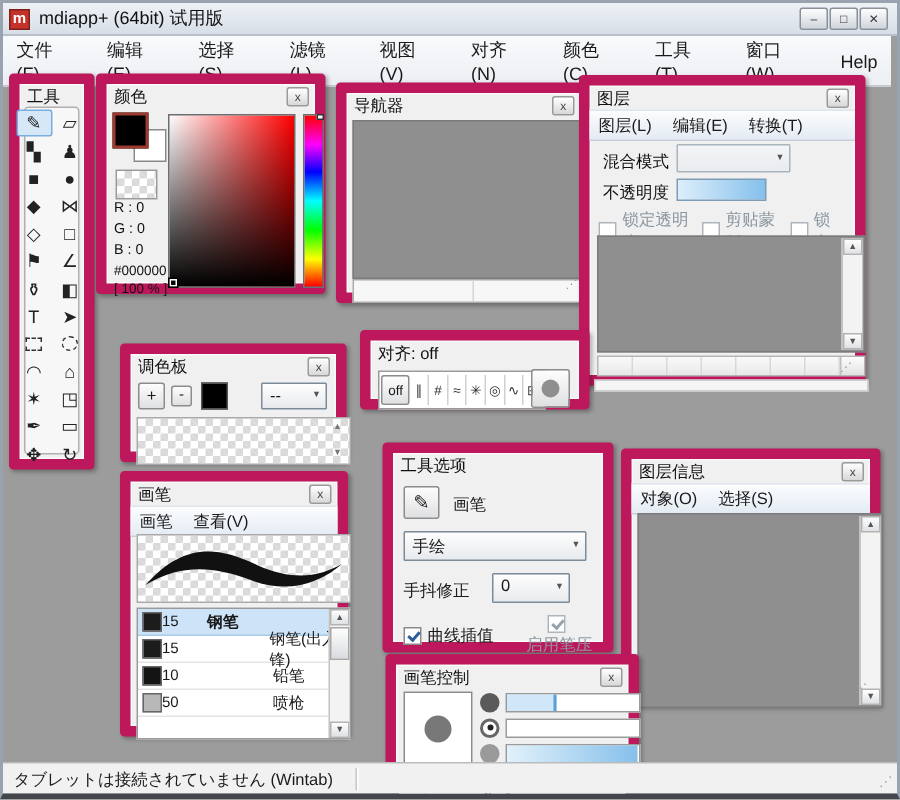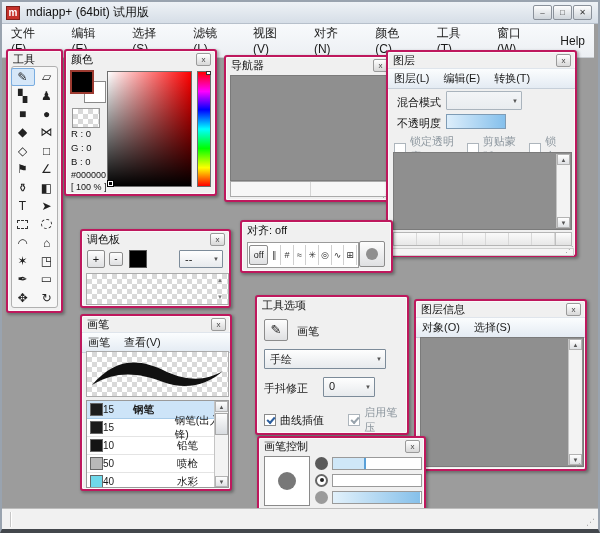--- a/index.html
+++ b/index.html
@@ -27,21 +27,21 @@
   .menuitem { padding:2px 9px; }
 
   
   .statusbar { position:absolute; left:0; right:0; top:506px; height:21px;
     background:#f1f1f1; border-top:1px solid #bcbcbc; display:flex; align-items:center; font-size:11px; }
   .sb-text { padding:0 7px; }
   .sb-div { width:2px; height:15px; border-left:1px solid #c6c6c6; border-right:1px solid #fff; margin-left:8px; }
   .sb-grip { position:absolute; right:3px; bottom:2px; color:#aaa; font-size:9px; }
 
   
-  .panel { position:absolute; background:#f0f0f0; border:2px solid #be185d; border-radius:3px;
+  .panel { position:absolute; background:#f0f0f0; border:7px solid #be185d; border-radius:3px;
     box-shadow:inset 0 0 0 1px #fafafa, 1.5px 1.5px 3px rgba(0,0,0,.3); }
   .ptitle { height:16px; display:flex; align-items:center; padding:1px 4px 0 5px; font-size:11px; color:#111; }
   .pclose { margin-left:auto; width:15px; height:13px; font-size:8px; line-height:11px; text-align:center;
     color:#444; background:linear-gradient(#fff,#d8d8d8); border:1px solid #9a9a9a; border-radius:2px; }
   .pmenu { display:flex; background:linear-gradient(#fbfdfe,#e4ebf3); border-top:1px solid #dfe5ec;
     border-bottom:1px solid #c6cfd9; font-size:11px; }
   .pmenu span { padding:2px 8px 2px 6px; }
   .gray { background:#8f8f8f; border:1px solid #7b7b7b; }
   .checker { background-color:#fff;
     background-image:linear-gradient(45deg,#d9d9d9 25%,transparent 25%,transparent 75%,#d9d9d9 75%),
@@ -150,21 +150,21 @@
 
   
   #topt { left:253px; top:293px; width:154px; height:140px; }
   .to-toolbtn { position:absolute; left:7px; top:22px; width:24px; height:22px; font-size:13px; line-height:20px; }
   .to-toollab { position:absolute; left:40px; top:27px; font-size:11px; }
   .to-mode { position:absolute; left:7px; top:52px; width:122px; height:20px; }
   .to-stab-lab { position:absolute; left:7px; top:84px; font-size:11px;font-family:Liberation Serif, serif; }
   .to-stab { position:absolute; left:66px; top:80px; width:52px; height:20px; }
   .to-r1 { position:absolute; left:7px; top:108px; right:4px; display:flex; }
   .to-r2 { position:absolute; left:7px; top:128px; right:4px; display:flex; }
-  .to-c1 { width:80px; } .to-c2 { width:66px; margin-left:18px; }
+  .to-c1 { width:80px; } .to-c2 { width:66px; margin-left:18px;flex-direction:column; }
 
   
   #linfo { left:412px; top:297px; width:173px; height:172px; }
   .li-area { position:absolute; left:4px; top:36px; width:164px; height:130px; }
 
   
   #bctl { left:255px; top:434px; width:169px; height:91px; }
   .bc-prev { position:absolute; left:5px; top:18px; width:46px; height:50px; background:#fff; border:1px solid #8a8a8a;
     display:flex; align-items:center; justify-content:center; }
   .bc-dot { width:18px; height:18px; border-radius:50%; background:#787878; }
@@ -443,25 +443,20 @@
       <div class="brow">
         <span class="bsw" style="background-color: rgb(20, 20, 20);"></span>
         <span class="bsz">10</span>
         <span class="bnm">铅笔</span>
       </div>
       <div class="brow">
         <span class="bsw" style="background-color: rgb(184, 184, 184);"></span>
         <span class="bsz">50</span>
         <span class="bnm">喷枪</span>
       </div>
-      <div class="brow">
-        <span class="bsw" style="background-color: rgb(111, 216, 234);"></span>
-        <span class="bsz">40</span>
-        <span class="bnm">水彩</span>
-      </div>
       <div class="sb-col">
         <span class="sb-au">▲</span>
         <span class="sb-thumb"></span>
         <span class="sb-ad">▼</span>
       </div>
     </div>
   </div>
 
   <div class="panel" id="topt">
     <div class="ptitle">
@@ -523,17 +518,18 @@
     <div class="bcrow" style="top:52px">
       <span class="bcbtn c3"></span>
       <div class="bctrack">
           <div class="bcfill3"></div>
         </div>
     </div>
     <div class="bc-foot">直径: 15.0 [px]</div>
   </div>
 
   <div class="statusbar">
+    <span class="sb-text">タブレットは接続されていません (Wintab)</span>
     <span class="sb-div"></span>
     <span class="sb-grip">⋰</span>
   </div>
 
 </div>
 
 </body></html>

